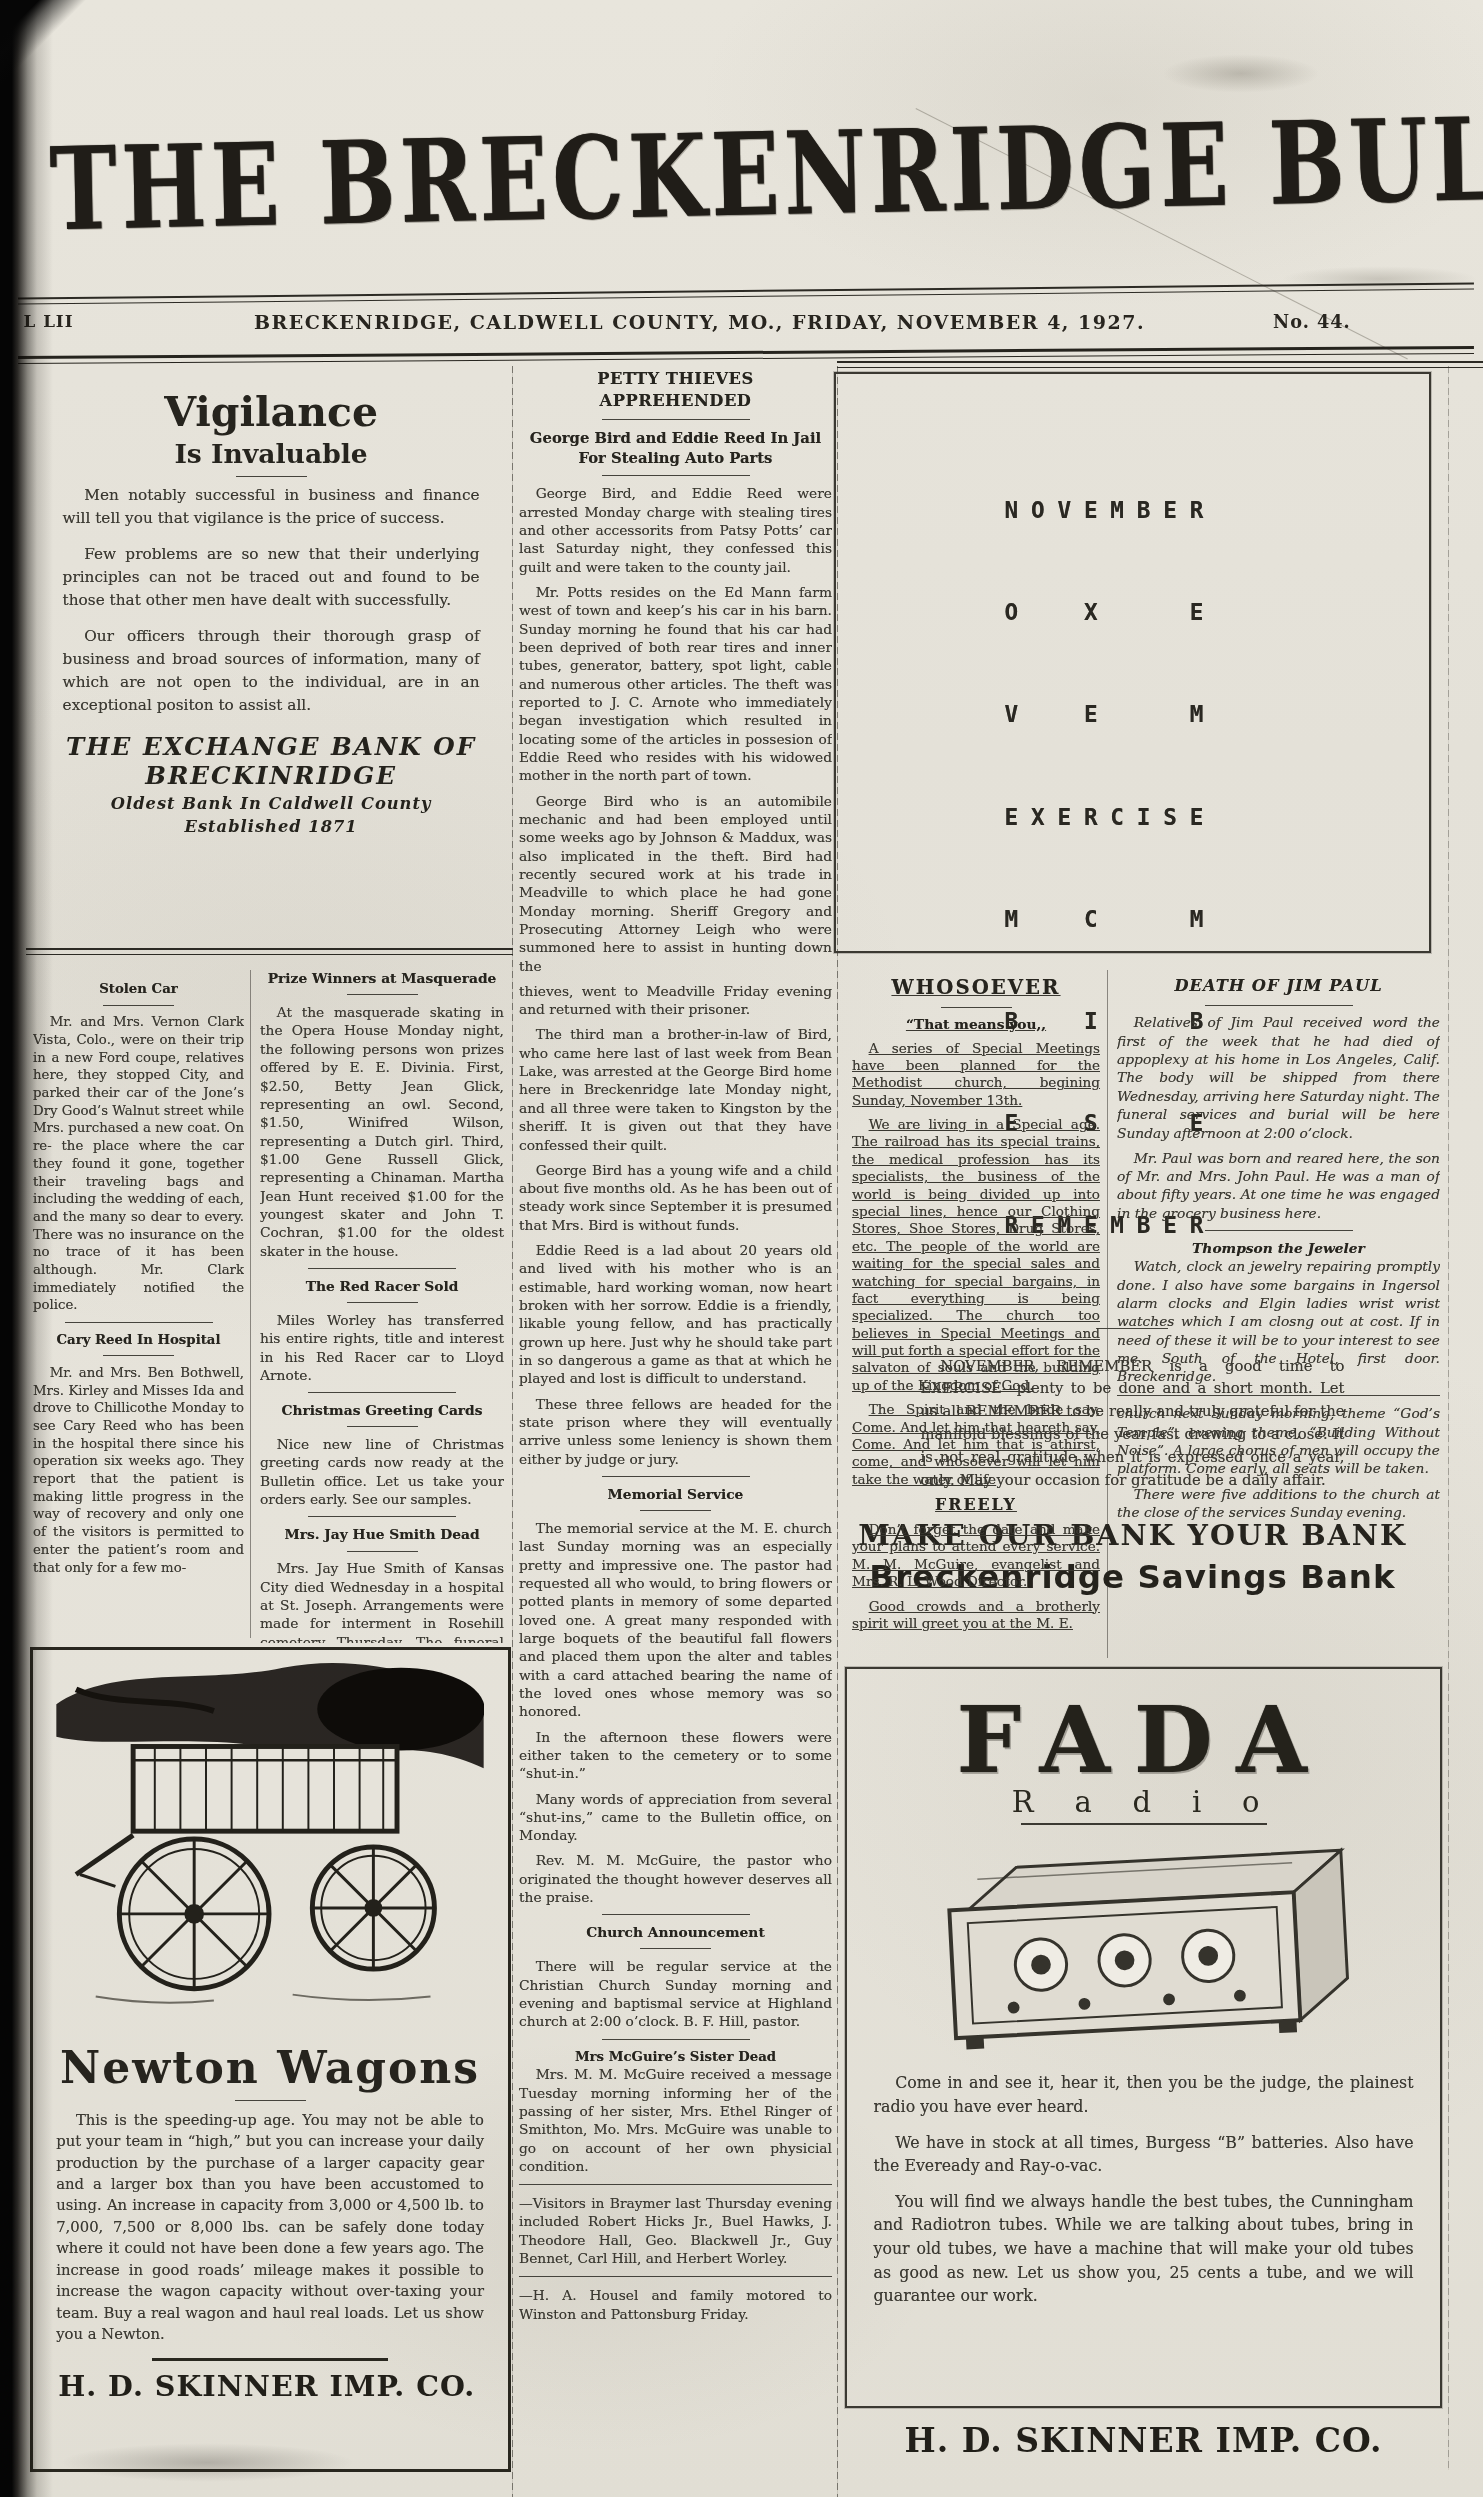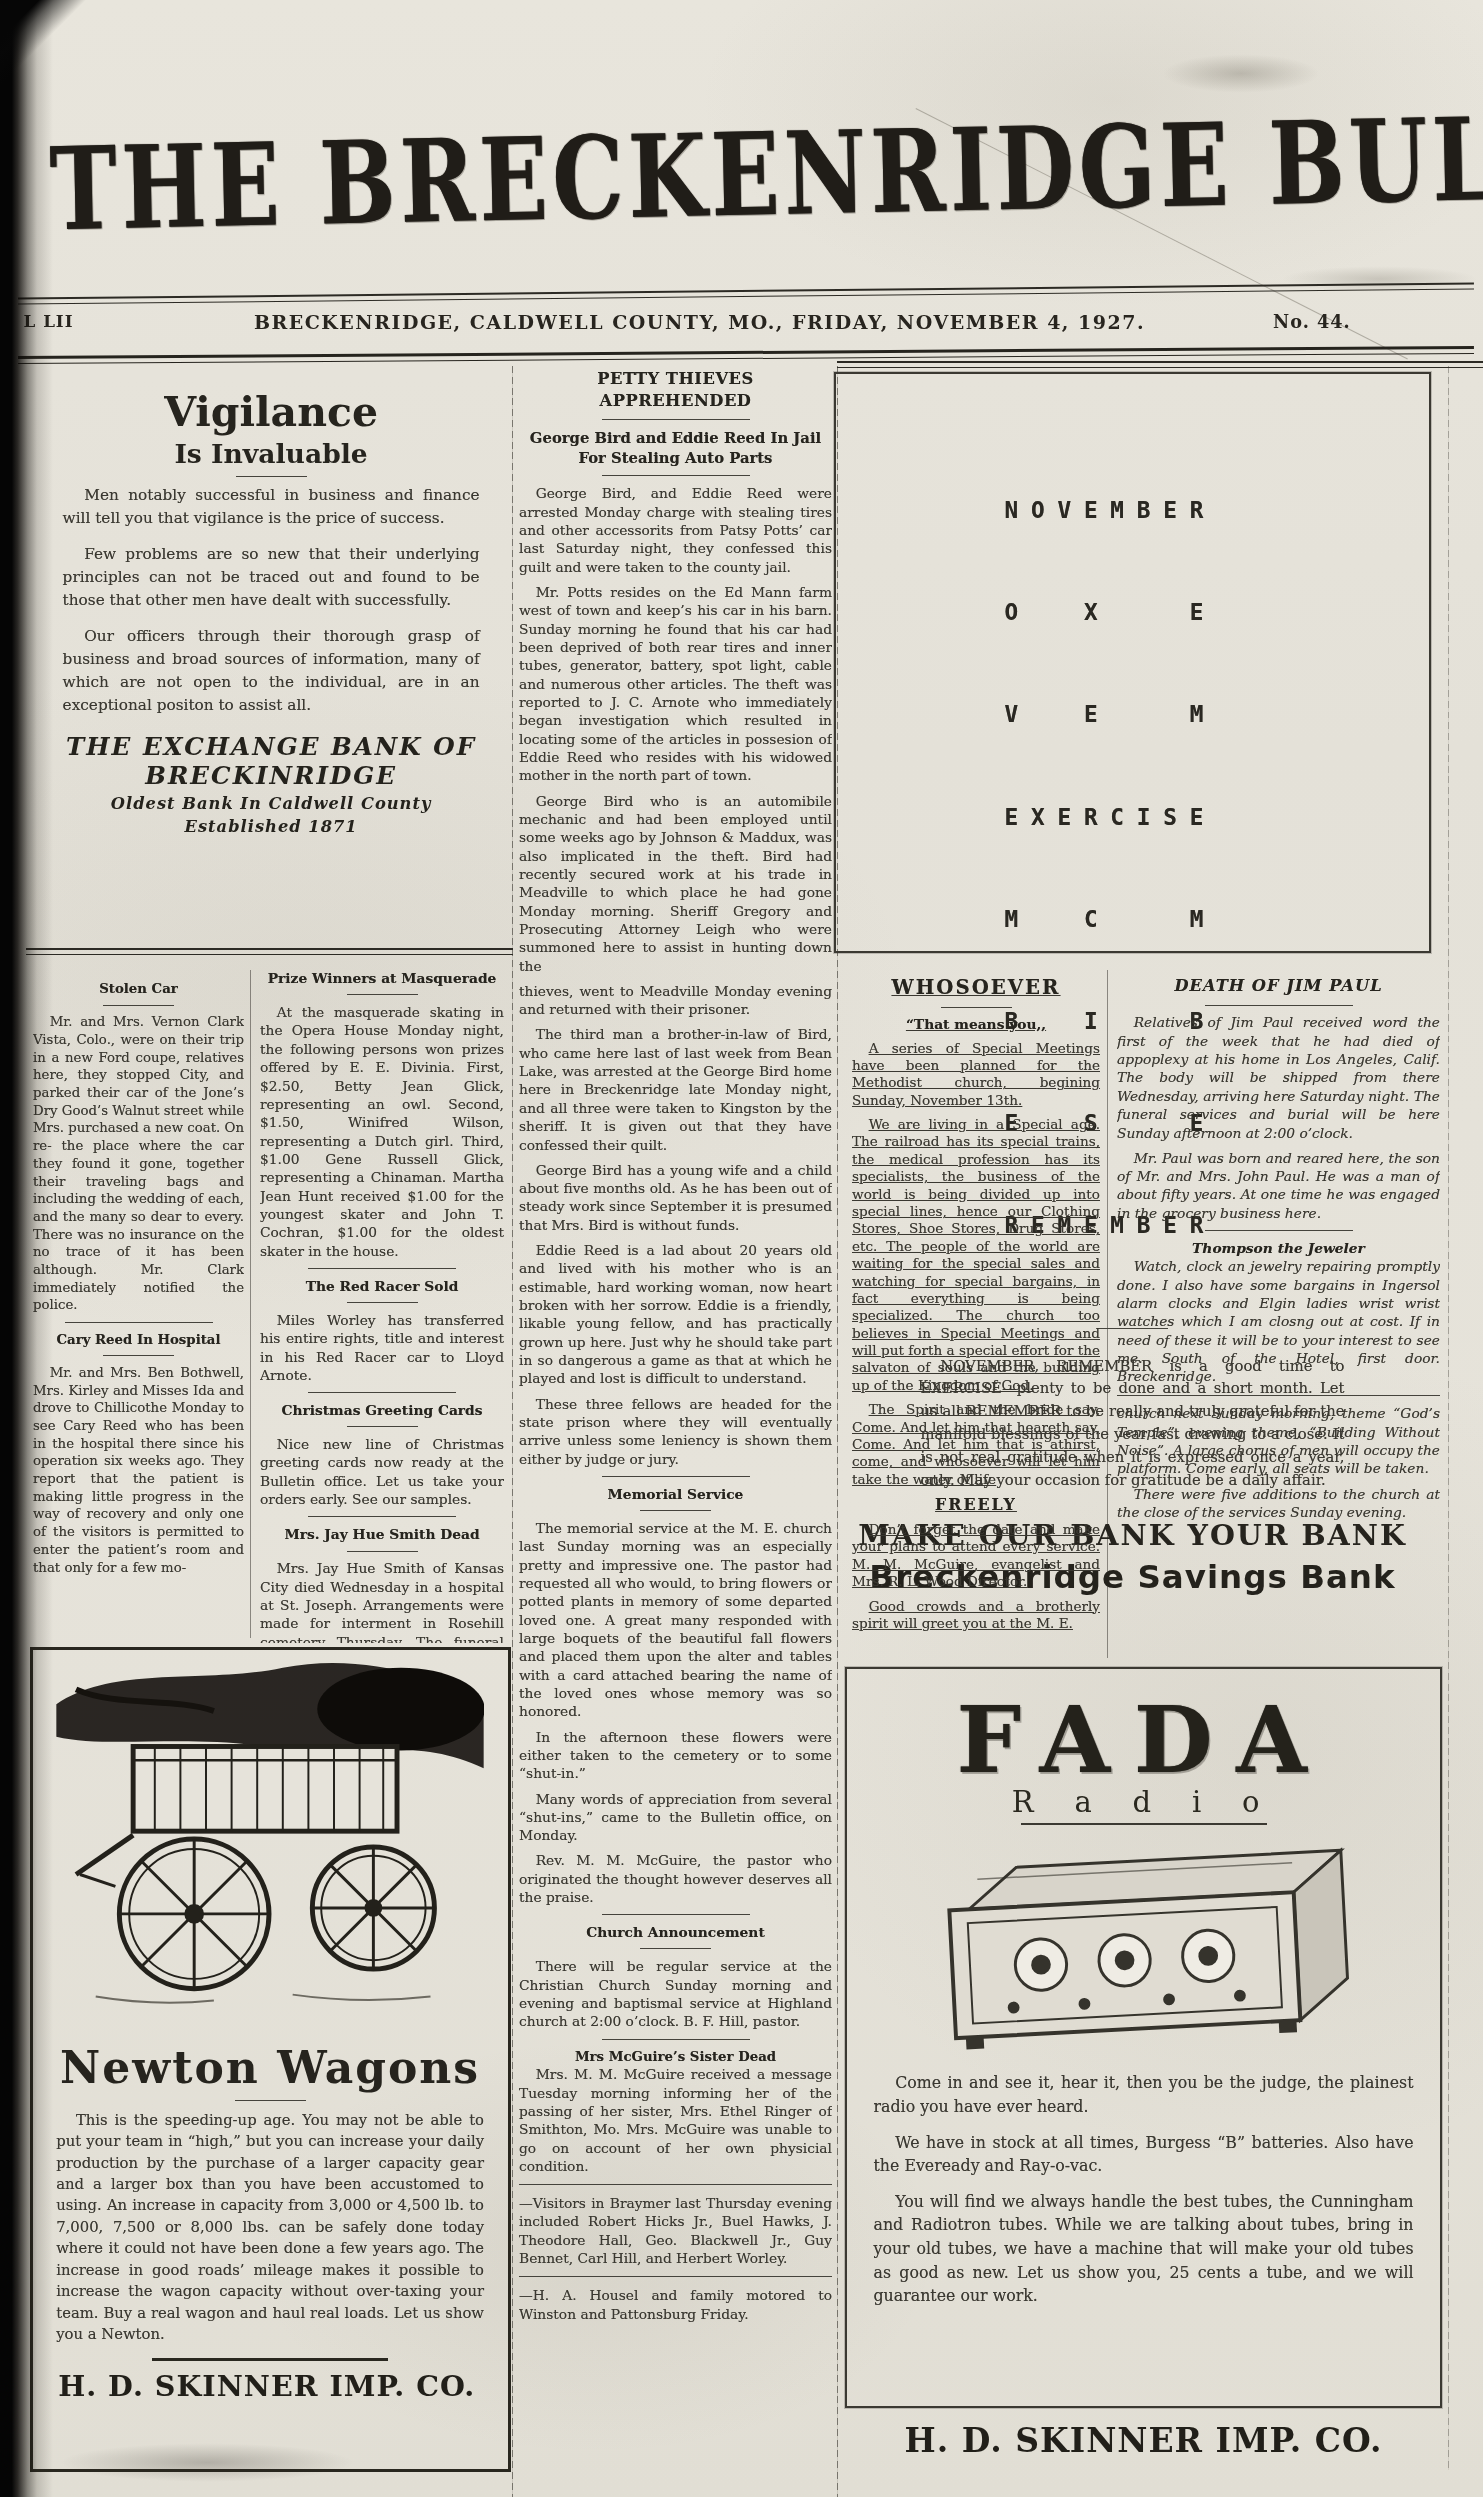--- a/index.html
+++ b/index.html
@@ -136,21 +136,21 @@
 
   <div class="abs col midcol">
     <div class="hd headline">PETTY THIEVES APPREHENDED</div>
     <div class="dvw"></div>
     <div class="hd subhd">George Bird and Eddie Reed In Jail</div>
     <div class="hd subhd">For Stealing Auto Parts</div>
     <div class="dvw"></div>
     <p>George Bird, and Eddie Reed were arrested Monday charge with stealing tires and other accessorits from Patsy Potts’ car last Saturday night, they confessed this guilt and were taken to the county jail.</p>
     <p>Mr. Potts resides on the Ed Mann farm west of town and keep’s his car in his barn. Sunday morning he found that his car had been deprived of both rear tires and inner tubes, generator, battery, spot light, cable and numerous other articles. The theft was reported to J. C. Arnote who immediately began investigation which resulted in locating some of the articles in possesion of Eddie Reed who resides with his widowed mother in the north part of town.</p>
     <p>George Bird who is an automibile mechanic and had been employed until some weeks ago by Johnson &amp; Maddux, was also implicated in the theft. Bird had recently secured work at his trade in Meadville to which place he had gone Monday morning. Sheriff Gregory and Prosecuting Attorney Leigh who were summoned here to assist in hunting down the</p>
-    <p class="noindent">thieves, went to Meadville Monday evening and returned with their prisoner.</p>
+    <p class="noindent">thieves, went to Meadville Friday evening and returned with their prisoner.</p>
     <p>The third man a brother-in-law of Bird, who came here last of last week from Bean Lake, was arrested at the George Bird home here in Breckenridge late Monday night, and all three were taken to Kingston by the sheriff. It is given out that they have confessed their quilt.</p>
     <p>George Bird has a young wife and a child about five months old. As he has been out of steady work since September it is presumed that Mrs. Bird is without funds.</p>
     <p>Eddie Reed is a lad about 20 years old and lived with his mother who is an estimable, hard working woman, now heart broken with her sorrow. Eddie is a friendly, likable young fellow, and has practically grown up here. Just why he should take part in so dangerous a game as that at which he played and lost is difficult to understand.</p>
     <p>These three fellows are headed for the state prison where they will eventually arrive unless some leniency is shown them either by judge or jury.</p>
     <div class="dvw"></div>
     <div class="hd">Memorial Service</div>
     <div class="dv"></div>
     <p>The memorial service at the M. E. church last Sunday morning was an especially pretty and impressive one. The pastor had requested all who would, to bring flowers or potted plants in memory of some departed loved one. A great many responded with large boquets of the beautiful fall flowers and placed them upon the alter and tables with a card attached bearing the name of the loved ones whose memory was so honored.</p>
     <p>In the afternoon these flowers were either taken to the cemetery or to some “shut-in.”</p>
     <p>Many words of appreciation from several “shut-ins,” came to the Bulletin office, on Monday.</p>

